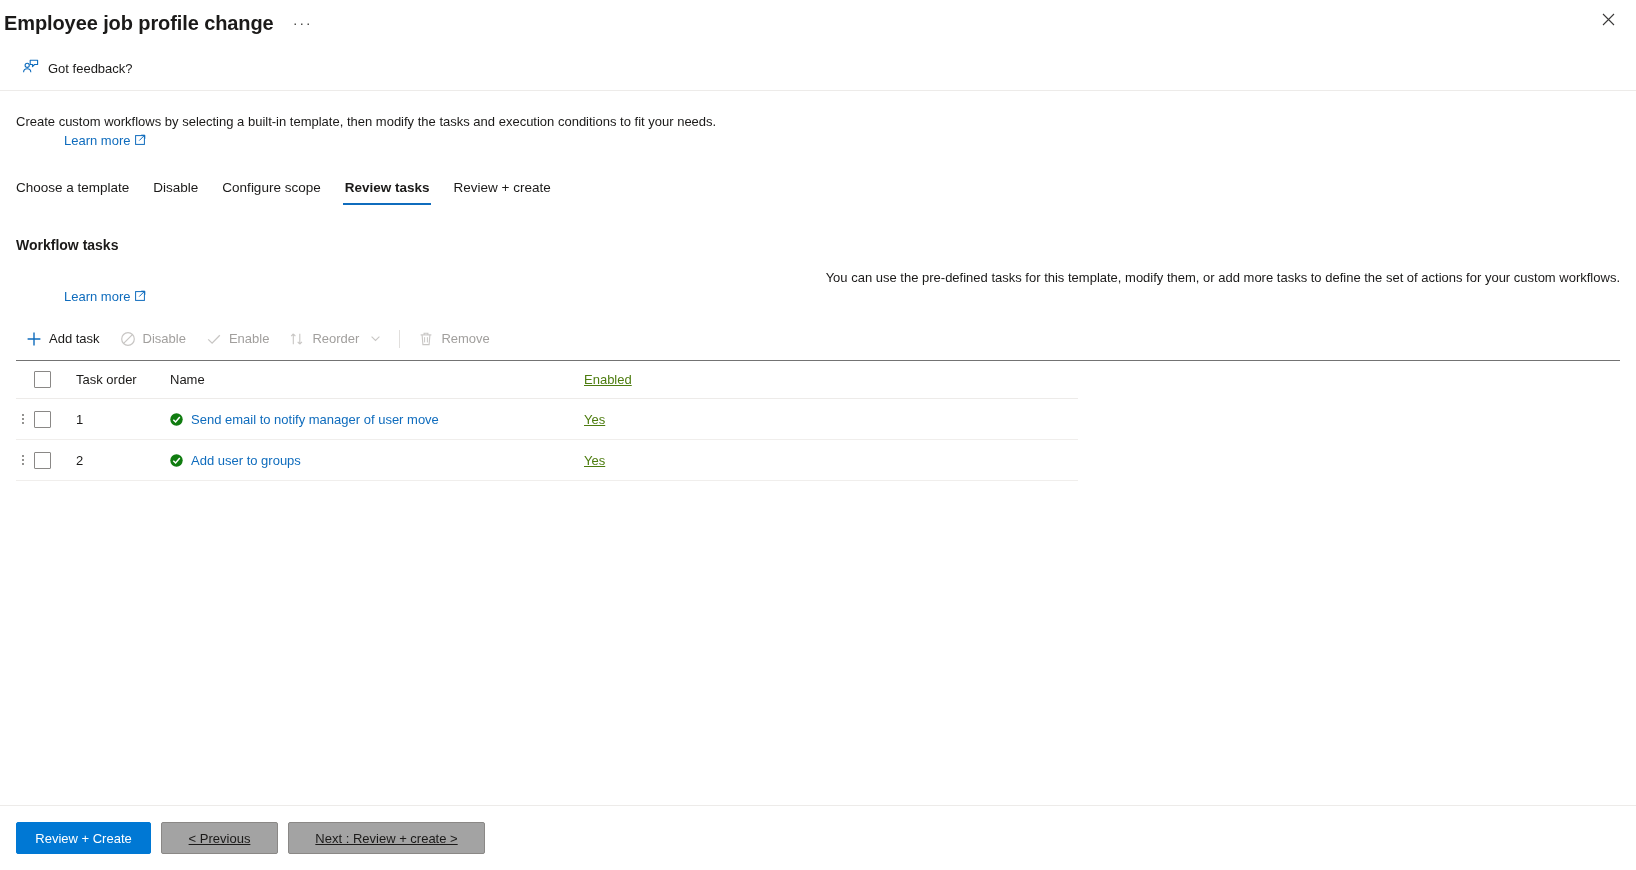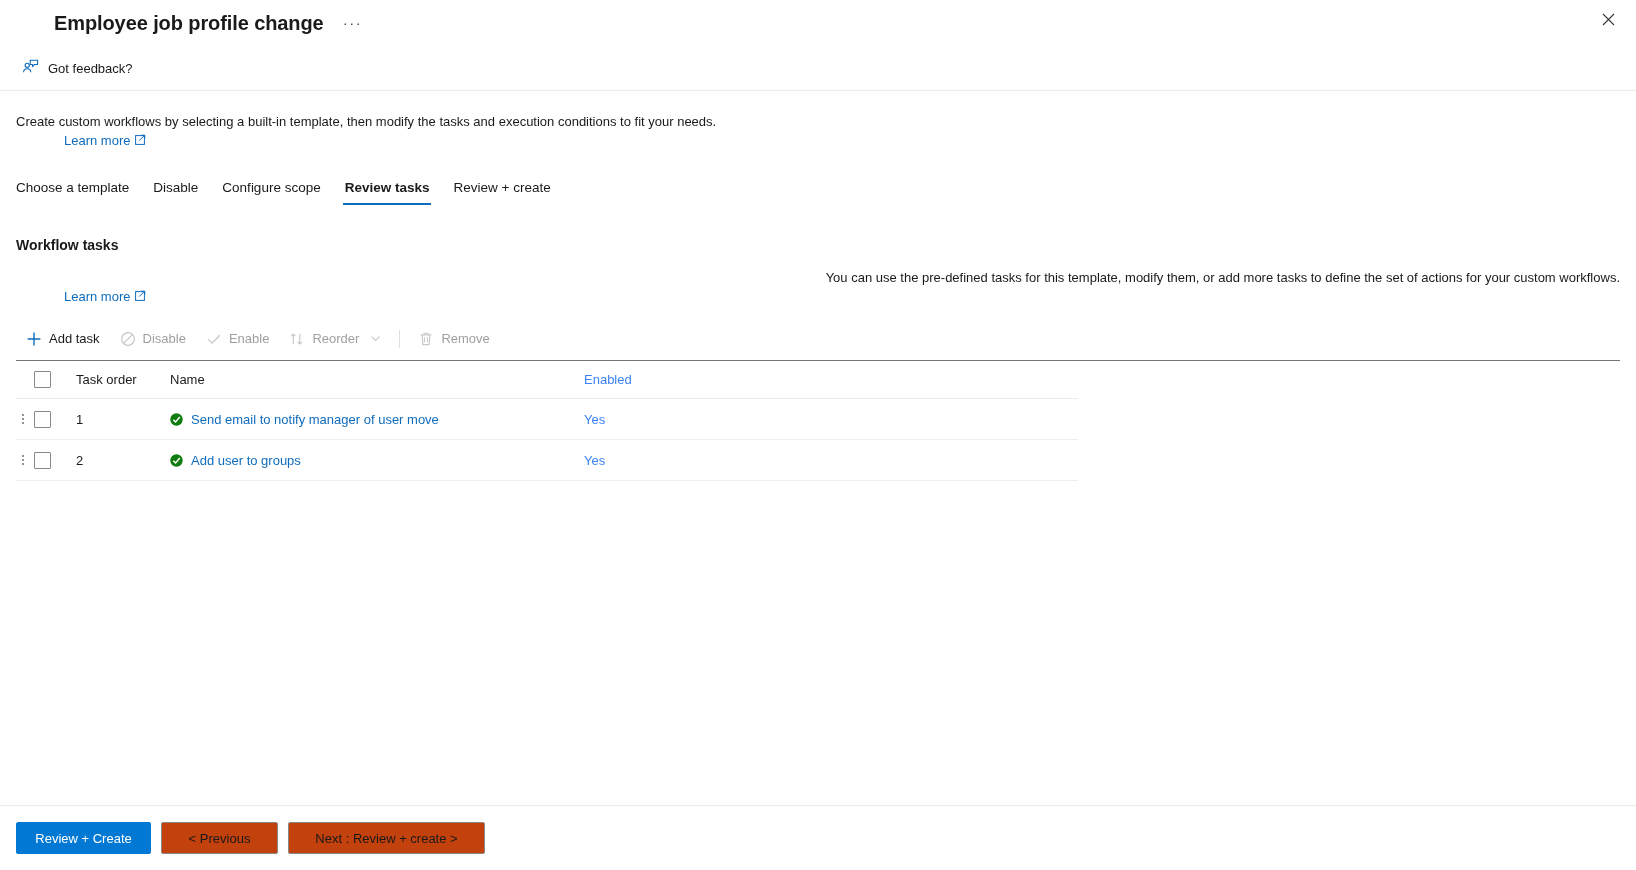--- a/index.html
+++ b/index.html
@@ -21,22 +21,21 @@
     flex-direction: column;
   }
 
   
   .titlebar {
     position: relative;
     height: 46px;
     flex: 0 0 46px;
     display: flex;
     align-items: center;
-    padding-left: 18px;
-    margin-left: 36px;
+    padding-left: 4px;
   }
   .blade-title {
     font-size: 20px;
     font-weight: bold;
     color: #1b1a19;
     letter-spacing: -0.1px;
     line-height: 22px;
   }
   .ellipsis-btn {
     margin-left: 16px;
@@ -228,21 +227,22 @@
   }
   .c-name {
     width: 414px;
     flex: 0 0 414px;
     display: flex;
     align-items: center;
     gap: 8px;
   }
   .c-enabled {
     flex: 1 1 auto;
-    color: #3b82f6;
+    color: #4d7c0f;
+    text-decoration: underline;
   }
   .task-link {
     color: #0f6cbd;
     text-decoration: none;
     cursor: pointer;
   }
   .status-dot { display: flex; align-items: center; }
 
   
   .footer {
@@ -266,24 +266,25 @@
     align-items: center;
     justify-content: center;
   }
   .btn-primary {
     background: #0078d4;
     border: 1px solid #0078d4;
     color: #ffffff;
     width: 135px;
   }
   .btn-default {
-    background: #c2410c;
+    background: #a3a3a3;
     border: 1px solid #8a8886;
     color: #1b1a19;
     width: 117px;
+    text-decoration: underline;
   }
   .btn-next { width: 197px; }
 </style>
 </head>
 <body>
 
 <div class="blade">
 
   <div class="titlebar">
     <span class="blade-title">Employee job profile change</span>

